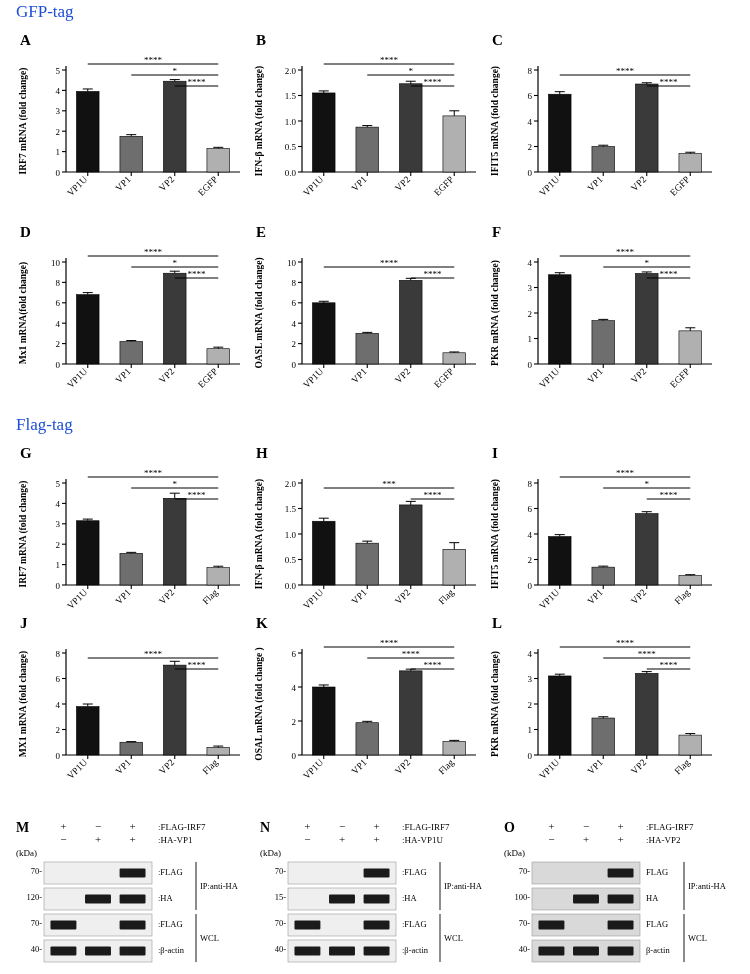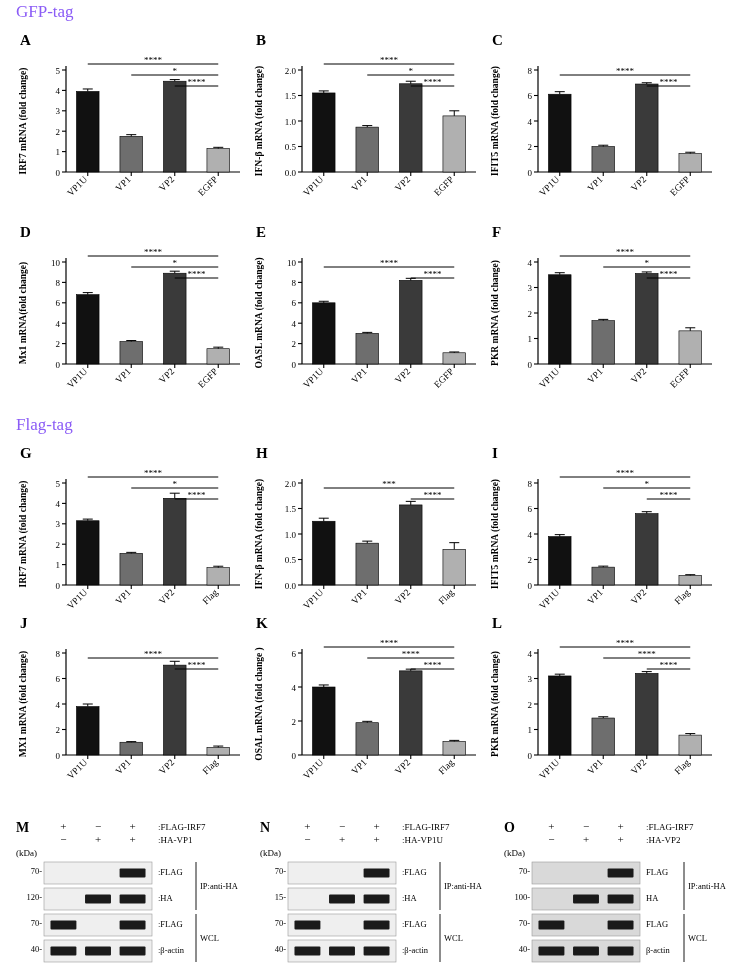--- a/index.html
+++ b/index.html
@@ -3,21 +3,21 @@
 <meta charset="utf-8">
 <style>
   html,body{margin:0;padding:0;}
   body{
     width:750px;height:974px;background:#ffffff;
     font-family:"Liberation Serif", serif;
     color:#000;position:relative;overflow:hidden;
   }
   .section-title{
     font-family:"Liberation Serif", serif;
-    font-size:17px;font-weight:400;color:#8b5cf6;
+    font-size:17px;font-weight:400;color:#1d4ed8;
   }
   #gfp-title{position:absolute;left:16px;top:2px;}
   #flag-title{position:absolute;left:16px;top:415px;}
 
   .panel{position:absolute;}
   .panel-letter{
     position:absolute;font-size:15px;font-weight:700;
     font-family:"Liberation Serif", serif;
   }
   svg{display:block;}

